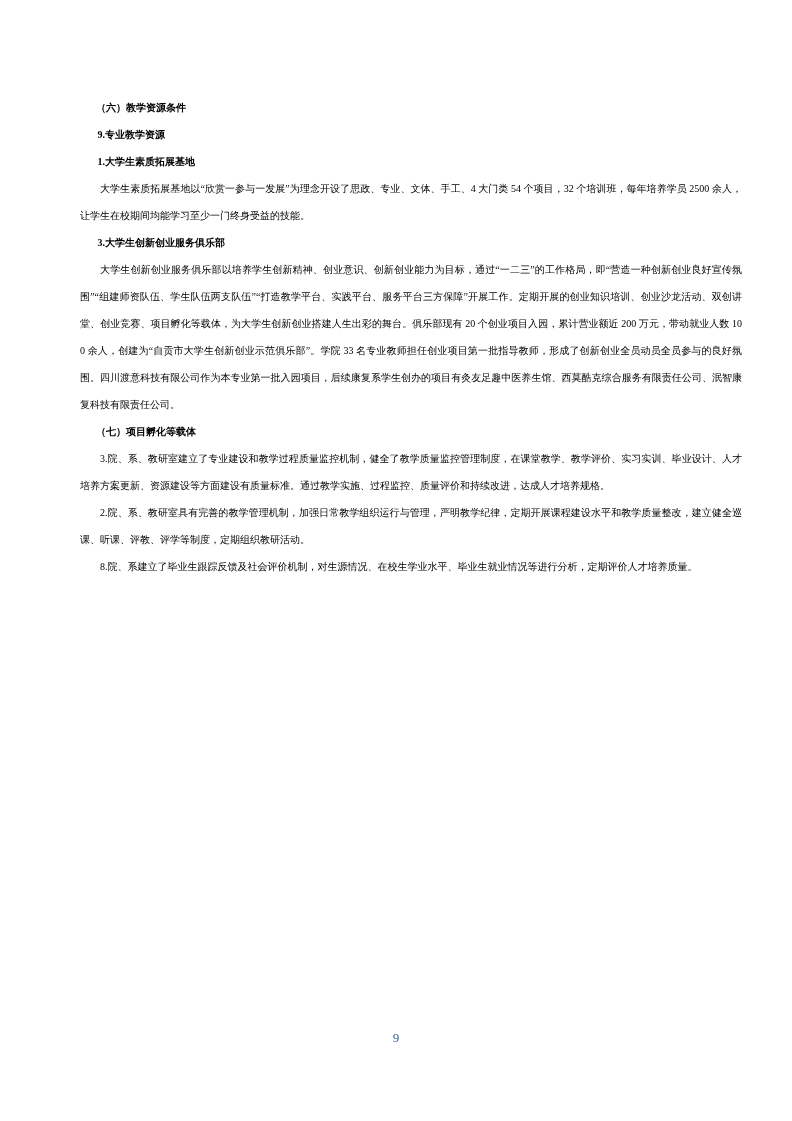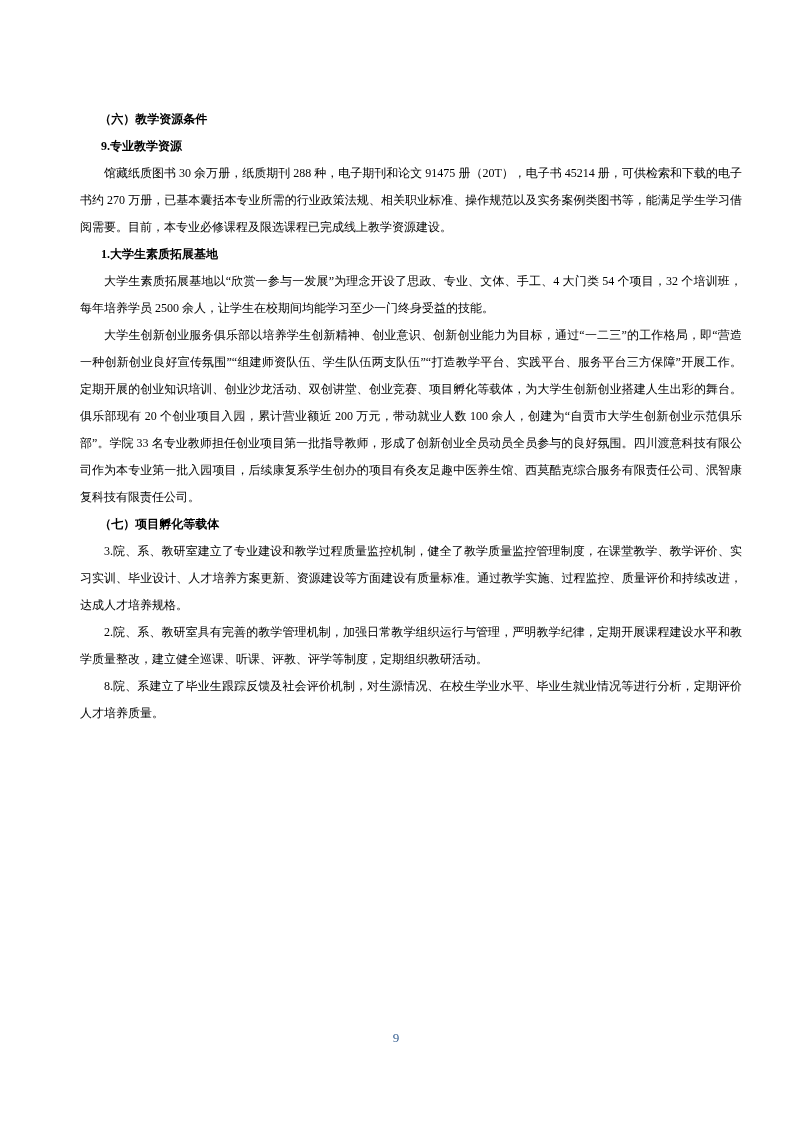--- a/index.html
+++ b/index.html
@@ -12,23 +12,23 @@
     width: 792px;
     height: 1121px;
     background: #ffffff;
     overflow: hidden;
     font-family: "Liberation Serif", "DejaVu Serif", serif;
     color: #000000;
   }
   .content {
     position: absolute;
     left: 80px;
-    top: 106px;
+    top: 94px;
     width: 662px;
-    font-size: 12px;
+    font-size: 10px;
     line-height: 27px;
     text-align: justify;
     text-justify: inter-ideograph;
   }
   .block {
     margin: 0;
     text-indent: 2em;
     word-break: break-all;
   }
   .heading {
@@ -52,23 +52,23 @@
     color: #365f91;
   }
 </style>
 </head>
 <body>
 
 <div class="page">
   <div class="content">
     <p class="block heading">（六）教学资源条件</p>
     <p class="block sub-heading">9.专业教学资源</p>
-    <p class="block body-text">馆藏纸质图书 30 余万册，纸质期刊 288 种，电子期刊和论文 91475 册（20T），电子书 45214 册，可供检索和下载的电子书约 270 万册，已基本囊括本专业所需的行业政策法规、相关职业标准、操作规范以及实务案例类图书等，能满足学生学习借阅需要。目前，本专业必修课程及限选课程已完成线上教学资源建设。</p>
     <p class="block sub-heading">1.大学生素质拓展基地</p>
     <p class="block body-text">大学生素质拓展基地以“欣赏一参与一发展”为理念开设了思政、专业、文体、手工、4 大门类 54 个项目，32 个培训班，每年培养学员 2500 余人，让学生在校期间均能学习至少一门终身受益的技能。</p>
+    <p class="block sub-heading">3.大学生创新创业服务俱乐部</p>
     <p class="block body-text">大学生创新创业服务俱乐部以培养学生创新精神、创业意识、创新创业能力为目标，通过“一二三”的工作格局，即“营造一种创新创业良好宣传氛围”“组建师资队伍、学生队伍两支队伍”“打造教学平台、实践平台、服务平台三方保障”开展工作。定期开展的创业知识培训、创业沙龙活动、双创讲堂、创业竞赛、项目孵化等载体，为大学生创新创业搭建人生出彩的舞台。俱乐部现有 20 个创业项目入园，累计营业额近 200 万元，带动就业人数 100 余人，创建为“自贡市大学生创新创业示范俱乐部”。学院 33 名专业教师担任创业项目第一批指导教师，形成了创新创业全员动员全员参与的良好氛围。四川渡意科技有限公司作为本专业第一批入园项目，后续康复系学生创办的项目有灸友足趣中医养生馆、西莫酷克综合服务有限责任公司、泯智康复科技有限责任公司。</p>
     <p class="block heading">（七）项目孵化等载体</p>
     <p class="block body-text">3.院、系、教研室建立了专业建设和教学过程质量监控机制，健全了教学质量监控管理制度，在课堂教学、教学评价、实习实训、毕业设计、人才培养方案更新、资源建设等方面建设有质量标准。通过教学实施、过程监控、质量评价和持续改进，达成人才培养规格。</p>
     <p class="block body-text">2.院、系、教研室具有完善的教学管理机制，加强日常教学组织运行与管理，严明教学纪律，定期开展课程建设水平和教学质量整改，建立健全巡课、听课、评教、评学等制度，定期组织教研活动。</p>
     <p class="block body-text">8.院、系建立了毕业生跟踪反馈及社会评价机制，对生源情况、在校生学业水平、毕业生就业情况等进行分析，定期评价人才培养质量。</p>
   </div>
   <div class="footer">
     <span class="page-num">9</span>
   </div>
 </div>

